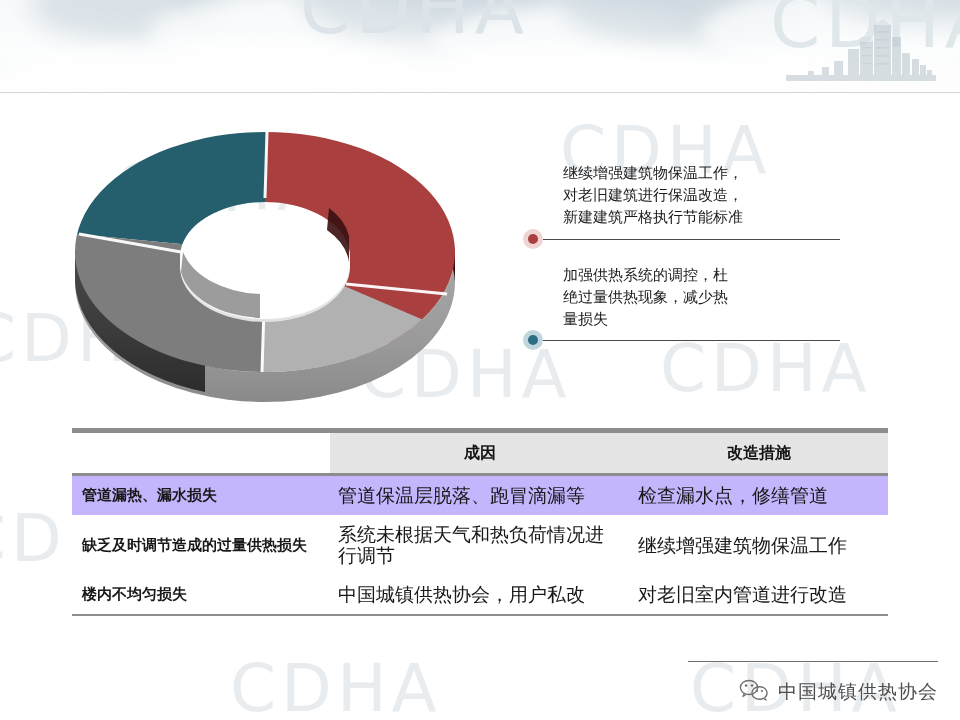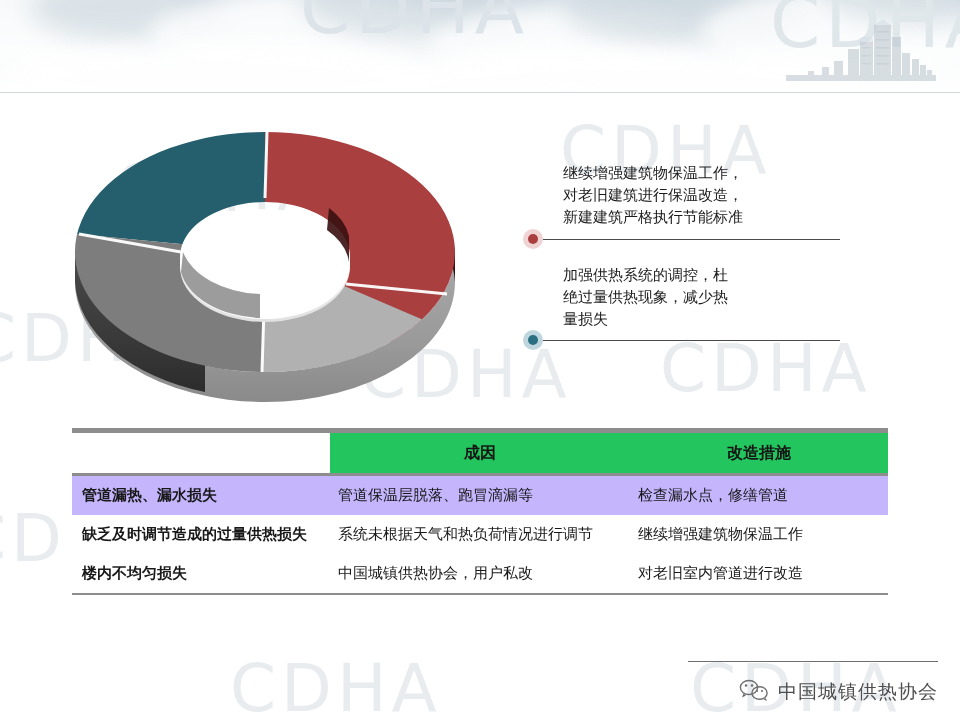--- a/index.html
+++ b/index.html
@@ -128,32 +128,32 @@
   table.cdha col.c1 { width: 258px; }
   table.cdha col.c2 { width: 300px; }
   table.cdha col.c3 { width: 258px; }
 
   table.cdha thead th {
     font-size: 16px;
     font-weight: bold;
     color: #141414;
     text-align: center;
     padding: 10px 6px 9px 6px;
-    background: #22c55e;
+    background: #e5e5e5;
   }
   table.cdha thead th.blank { background: #ffffff; }
   table.cdha thead tr { border-top: 2px solid #8d8d8d; }
   #head-rule {
     height: 3px;
     background: #8d8d8d;
     width: 816px;
   }
 
   table.cdha td {
-    font-size: 15px;
+    font-size: 19px;
     color: #181818;
     padding: 9px 8px;
     vertical-align: middle;
     line-height: 21px;
   }
   table.cdha td.k {
     font-weight: bold;
     font-size: 15px;
     padding-left: 10px;
   }

